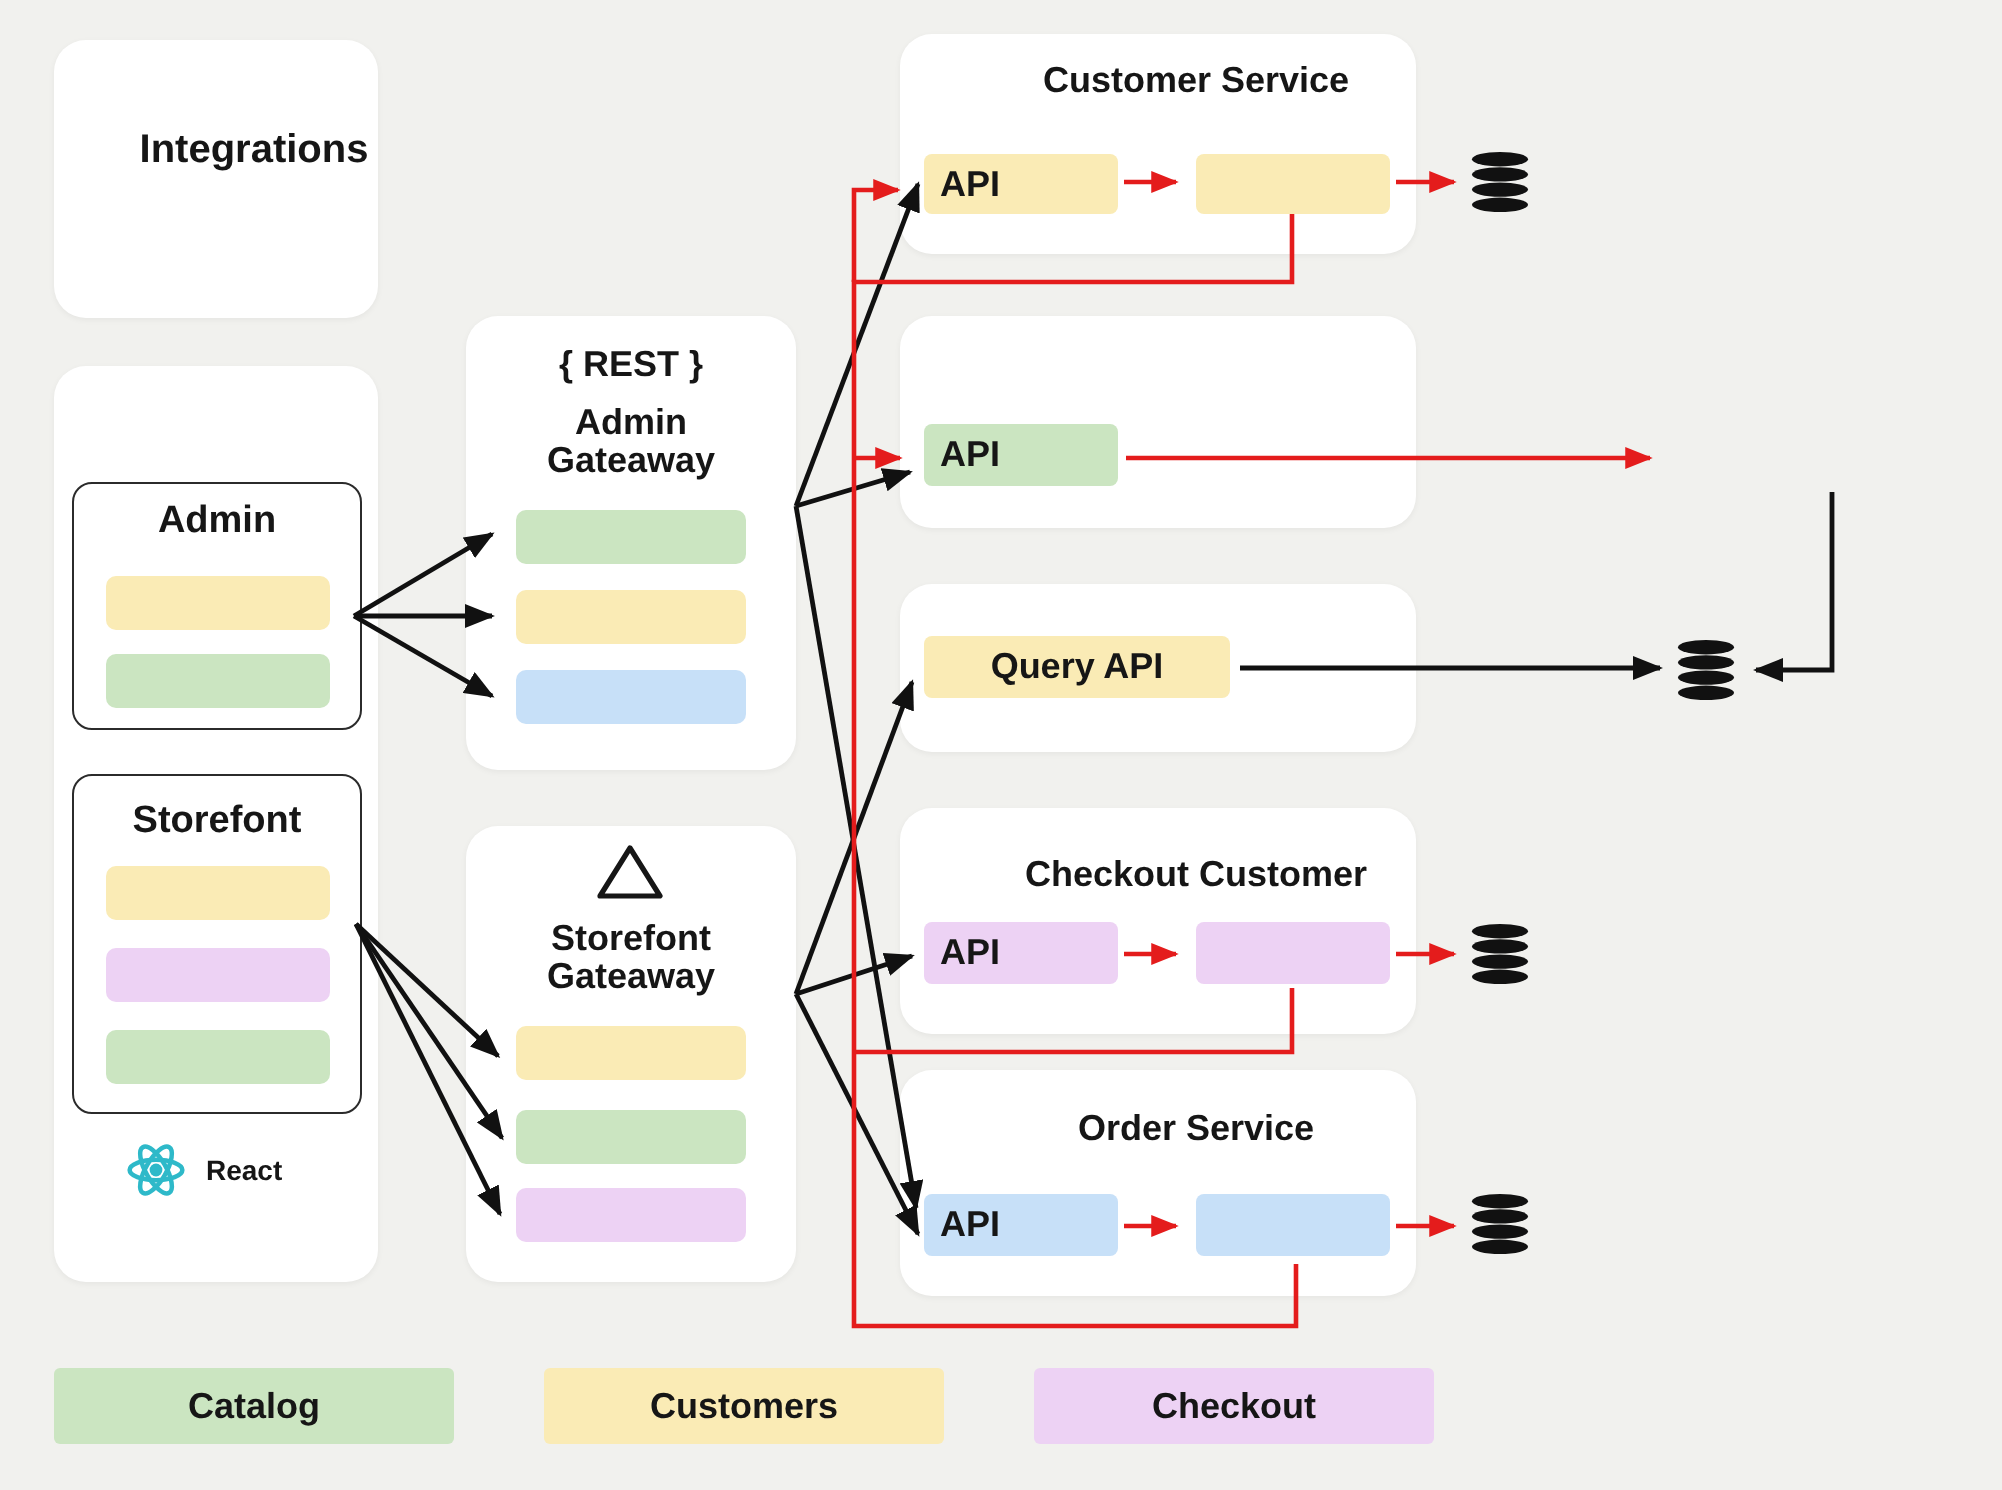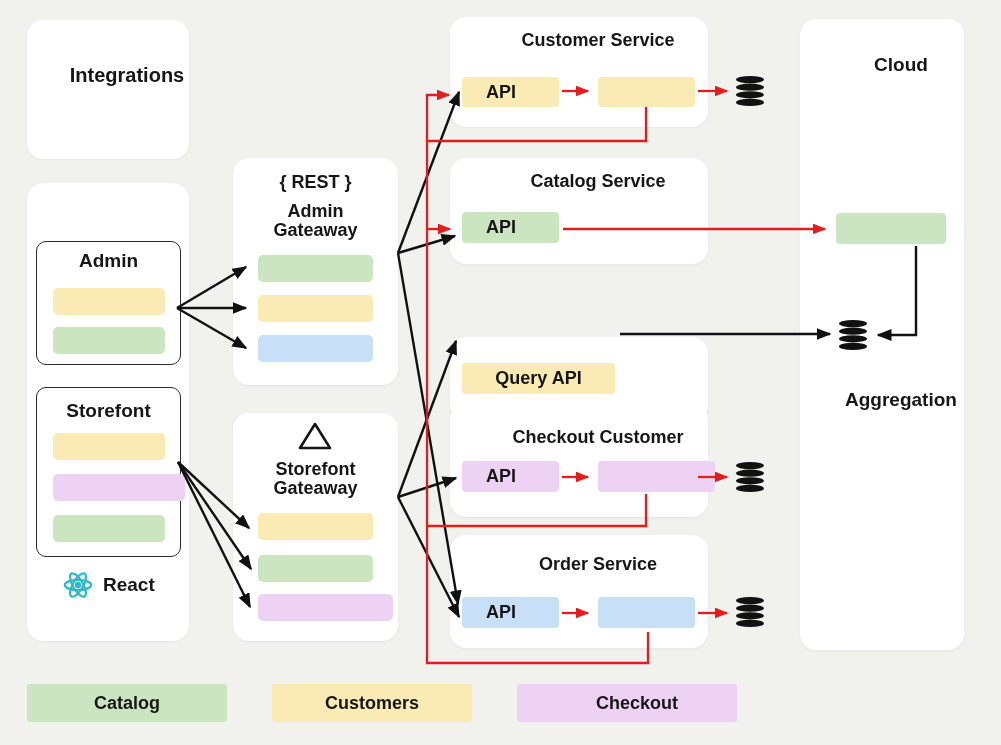--- a/index.html
+++ b/index.html
@@ -6,27 +6,27 @@
   body{font-family:"Liberation Sans", sans-serif; background:#f1f1ee;}
   #canvas{position:relative; width:1001px; height:745px; background:#f1f1ee; overflow:hidden;}
   .panel{position:absolute; background:#ffffff; border-radius:16px; box-shadow:0 1px 3px rgba(0,0,0,0.05);}
   .ptitle{position:absolute; left:0; width:100%; text-align:center; font-size:18px; font-weight:600; color:#161616; line-height:22px;margin-left:19px;}
   .inner{position:absolute; background:#fff; border:1.6px solid #2b2b2b; border-radius:10px;}
   .ititle{position:absolute; left:0; width:100%; text-align:center; font-size:19px; font-weight:600; color:#161616; line-height:23px;}
   .bar{position:absolute; border-radius:5px;}
   .yellow{background:#faebb5;}
   .green{background:#cbe5c1;}
   .blue{background:#c7e0f8;}
-  .purple{background:#edd2f4;padding-left:20px;}
-  .apibar{position:absolute; border-radius:4px; font-size:18px; font-weight:600; color:#161616; display:flex; align-items:center; padding-left:24px; box-sizing:border-box;}
+  .purple{background:#edd2f4;}
+  .apibar{position:absolute; border-radius:4px; font-size:18px; font-weight:600; color:#161616; display:flex; align-items:center; padding-left:8px; box-sizing:border-box;}
   .apibar.centered{justify-content:center; padding-left:0;}
   .gwname{position:absolute; left:0; width:100%; text-align:center; font-size:18px; font-weight:700; color:#161616; line-height:19px;}
   .legend-item{position:absolute; top:684px; width:200px; height:38px; border-radius:3px; display:flex; align-items:center; justify-content:center; font-size:18px; font-weight:600; color:#161616;}
   #overlay{position:absolute; left:0; top:0; z-index:10; pointer-events:none;}
-  #react-row{position:absolute; left:35px; top:386px; display:flex; align-items:center; gap:9px; font-size:19px; font-weight:600; color:#161616;}
+  #react-row{position:absolute; left:35px; top:386px; display:flex; align-items:center; gap:9px; font-size:14px; font-weight:600; color:#161616;}
   .triangle-wrap{position:absolute; left:64px; top:8px;}
 </style>
 </head>
 <body>
 
 <div id="canvas">
 
   <div class="panel" style="left:27px; top:20px; width:162px; height:139px;">
     <div class="ptitle" style="top:44px; font-size:20px;">Integrations</div>
   </div>
@@ -81,45 +81,39 @@
     <div class="bar purple" style="left:25px; top:181px; width:115px; height:27px;"></div>
   </div>
 
   <div class="panel" style="left:450px; top:17px; width:258px; height:110px;">
     <div class="ptitle" style="top:12px;">Customer Service</div>
     <div class="apibar yellow" style="left:12px; top:60px; width:97px; height:30px;">API</div>
     <div class="bar yellow" style="left:148px; top:60px; width:97px; height:30px; border-radius:4px;"></div>
   </div>
 
   <div class="panel" style="left:450px; top:158px; width:258px; height:106px;">
-    <div class="ptitle" style="top:12px;">Catalog Service</div>
     <div class="apibar green" style="left:12px; top:54px; width:97px; height:31px;">API</div>
   </div>
 
-  <div class="panel" style="left:450px; top:292px; width:258px; height:84px;margin-top:45px;">
+  <div class="panel" style="left:450px; top:292px; width:258px; height:84px;">
     <div class="apibar yellow centered" style="left:12px; top:26px; width:153px; height:31px;">Query API</div>
   </div>
 
   <div class="panel" style="left:450px; top:404px; width:258px; height:113px;">
     <div class="ptitle" style="top:22px;">Checkout Customer</div>
     <div class="apibar purple" style="left:12px; top:57px; width:97px; height:31px;">API</div>
     <div class="bar purple" style="left:148px; top:57px; width:97px; height:31px; border-radius:4px;"></div>
   </div>
 
   <div class="panel" style="left:450px; top:535px; width:258px; height:113px;">
     <div class="ptitle" style="top:18px;">Order Service</div>
     <div class="apibar blue" style="left:12px; top:62px; width:97px; height:31px;">API</div>
     <div class="bar blue" style="left:148px; top:62px; width:97px; height:31px; border-radius:4px;"></div>
   </div>
 
-  <div class="panel" style="left:800px; top:19px; width:164px; height:631px;">
-    <div class="ptitle" style="top:35px; font-size:19px;">Cloud</div>
-    <div class="bar green" style="left:36px; top:194px; width:110px; height:31px; border-radius:4px;"></div>
-    <div class="ptitle" style="top:370px; font-size:19px;">Aggregation</div>
-  </div>
 
   <div class="legend-item green" style="left:27px;">Catalog</div>
   <div class="legend-item yellow" style="left:272px;">Customers</div>
   <div class="legend-item purple" style="left:517px;">Checkout</div>
 
   <svg id="overlay" width="1001" height="745" viewBox="0 0 1001 745">
     <defs>
       <marker id="mk-black" viewBox="0 0 10 8" markerWidth="15" markerHeight="12" refX="9" refY="4" orient="auto" markerUnits="userSpaceOnUse">
         <path d="M0,0 L10,4 L0,8 Z" fill="#111111"></path>
       </marker>

